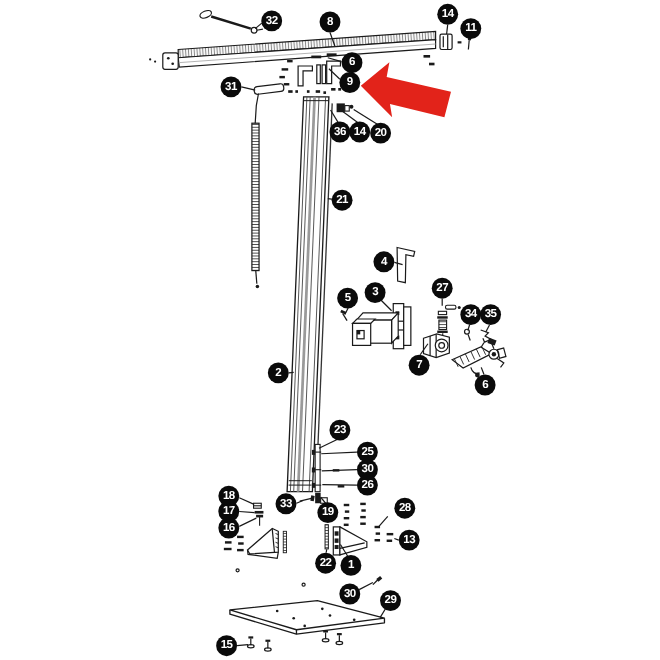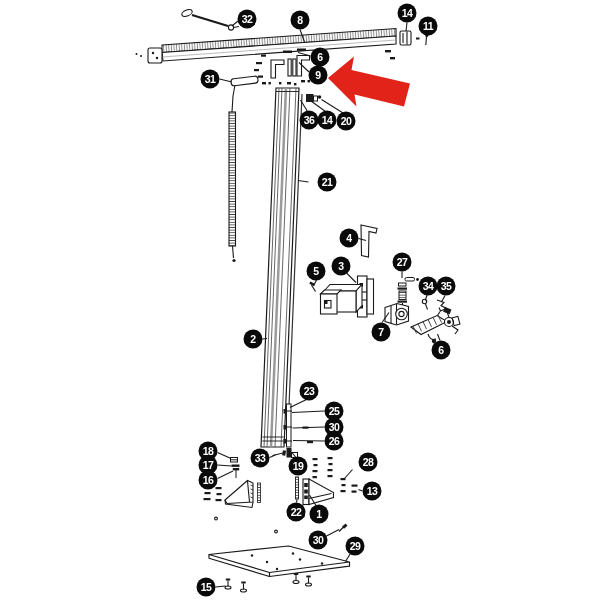--- a/index.html
+++ b/index.html
@@ -370,21 +370,21 @@
     <div class="callout" style="left:428px;top:26px">11</div>
     <div class="callout" style="left:320px;top:57px">6</div>
     <div class="callout" style="left:372px;top:491px">13</div>
     <div class="callout" style="left:327px;top:120px">14</div>
     <div class="callout" style="left:206px;top:587px">15</div>
     <div class="callout" style="left:208px;top:480px">16</div>
     <div class="callout" style="left:208px;top:465px">17</div>
     <div class="callout" style="left:208px;top:451px">18</div>
     <div class="callout" style="left:298px;top:466px">19</div>
     <div class="callout" style="left:346px;top:121px">20</div>
-    <div class="callout" style="left:327px;top:182px">21</div>
+    <div class="callout" style="left:311px;top:182px">21</div>
     <div class="callout" style="left:296px;top:512px">22</div>
     <div class="callout" style="left:309px;top:391px">23</div>
     <div class="callout" style="left:334px;top:427px">30</div>
     <div class="callout" style="left:334px;top:411px">25</div>
     <div class="callout" style="left:334px;top:441px">26</div>
     <div class="callout" style="left:402px;top:262px">27</div>
     <div class="callout" style="left:368px;top:462px">28</div>
     <div class="callout" style="left:355px;top:546px">29</div>
     <div class="callout" style="left:318px;top:540px">30</div>
     <div class="callout" style="left:210px;top:79px">31</div>

